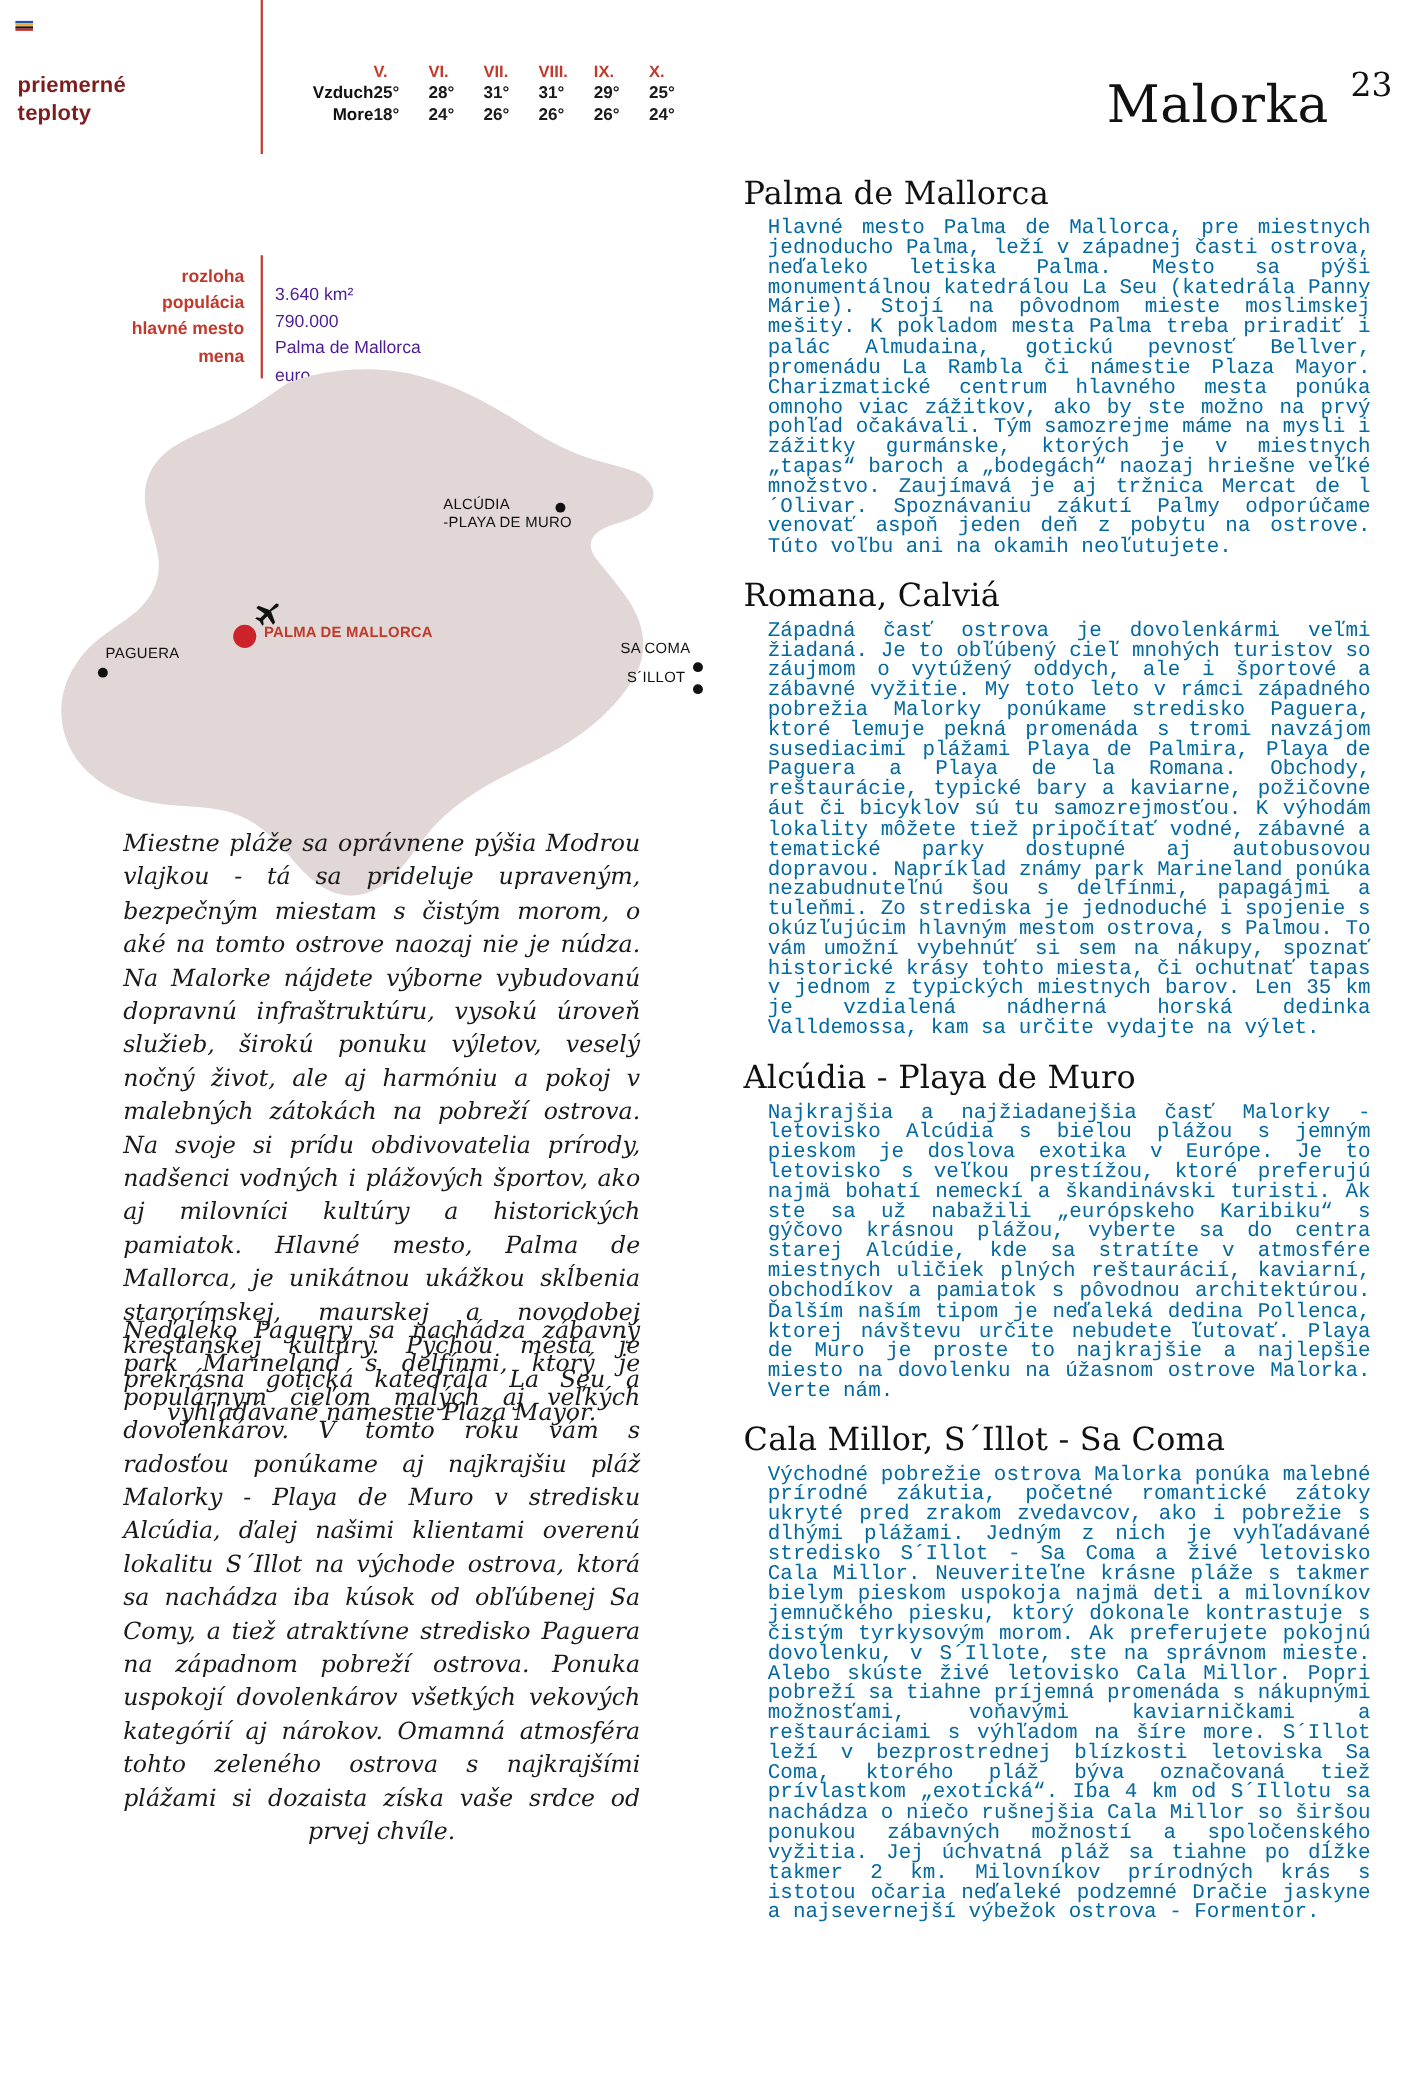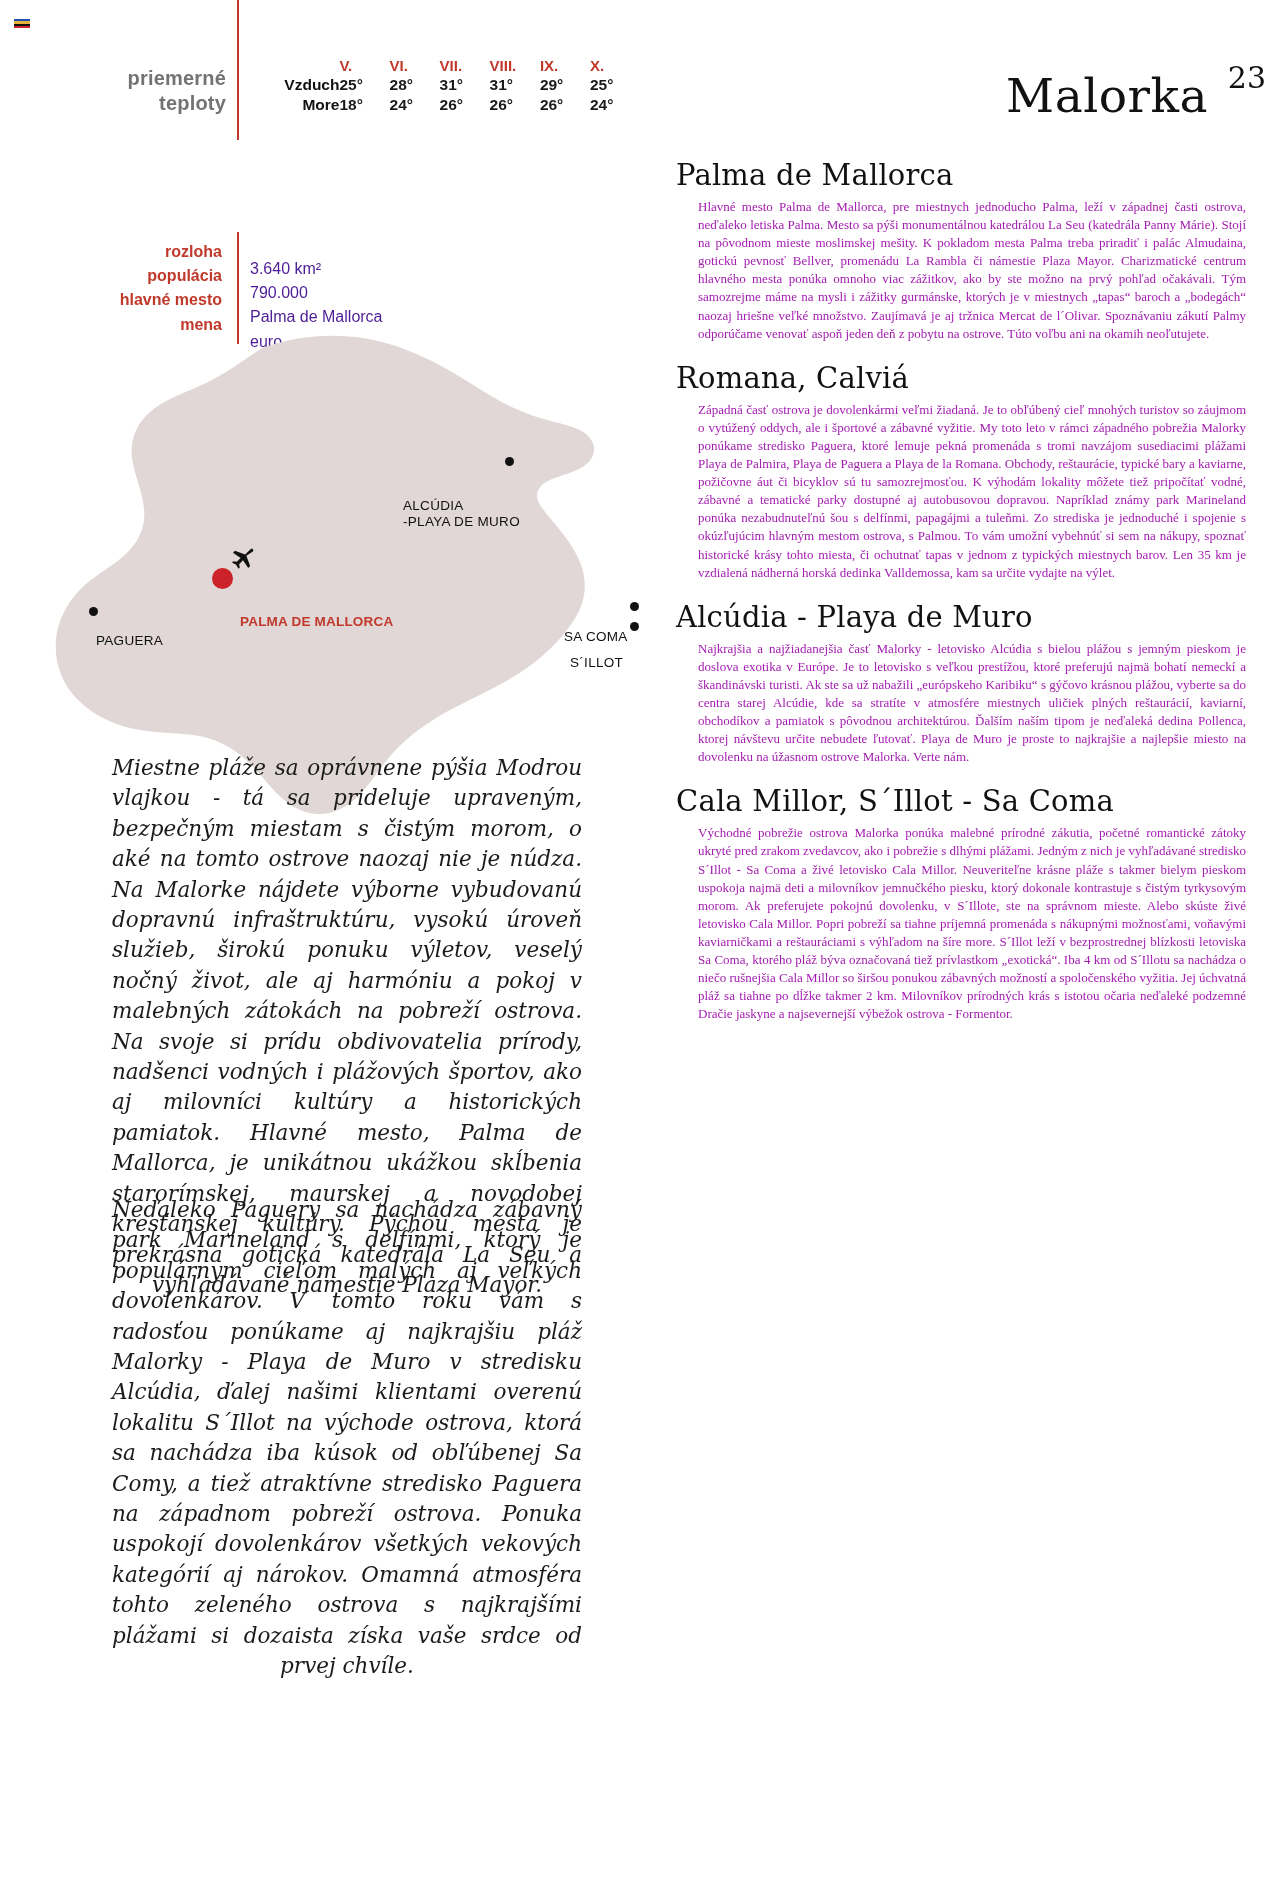--- a/index.html
+++ b/index.html
@@ -34,24 +34,23 @@
   .vrule {
     position: absolute;
     background: #c0392b;
     width: 2px;
   }
   #rule-top  { left: 237px; top: 0px;   height: 140px; }
   #rule-stat { left: 237px; top: 232px; height: 112px; }
 
   .temp-label {
     position: absolute;
-    left: 4px; top: 66px;
+    left: 16px; top: 66px;
     width: 222px;
-    text-align: right;
-    color: #737373;
+    color: #7f1d1d;
     font-weight: 700;
     font-size: 20px;
     line-height: 25px;
     letter-spacing: .2px;
   }
 
   .temp-table {
     position: absolute;
     left: 250px; top: 54px;
     border-collapse: collapse;
@@ -119,21 +118,20 @@
   }
   .map-svg { display: block; }
   .map-label {
     position: absolute;
     font-size: 13.5px;
     font-weight: 400;
     color: #111;
     letter-spacing: .3px;
     white-space: nowrap;
     line-height: 16px;
-    margin-top: 47px;
   }
   .map-label.red {
     color: #c0392b;
     font-weight: 700;
     font-size: 13.5px;
     letter-spacing: .2px;
   }
   .dot {
     position: absolute;
     width: 9px; height: 9px;
@@ -174,24 +172,24 @@
   .sec-head {
     font-family: "DejaVu Serif", serif;
     font-size: 29px;
     font-weight: 400;
     color: #111;
     margin: 0 0 6px 0;
     letter-spacing: .2px;
     line-height: 34px;
   }
   .sec-body {
-    font-family: Liberation Serif, serif;
-    font-size: 13px;
+    font-family: Liberation Mono, monospace;
+    font-size: 19px;
     line-height: 18.1px;
-    color: #a21caf;
+    color: #0369a1;
     margin: 0 0 18px 22px;
     text-align: justify;
     hyphens: none;
   }
   .sec-block { margin-bottom: 2px; }
 </style>
 </head>
 <body>
 
 <div class="colormark">

